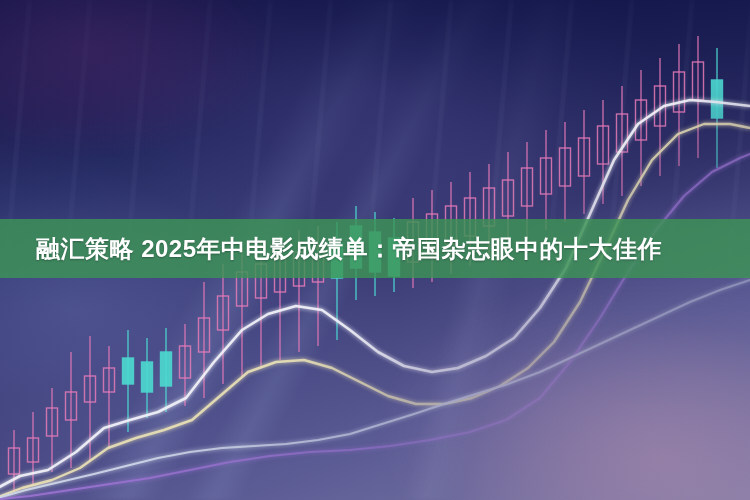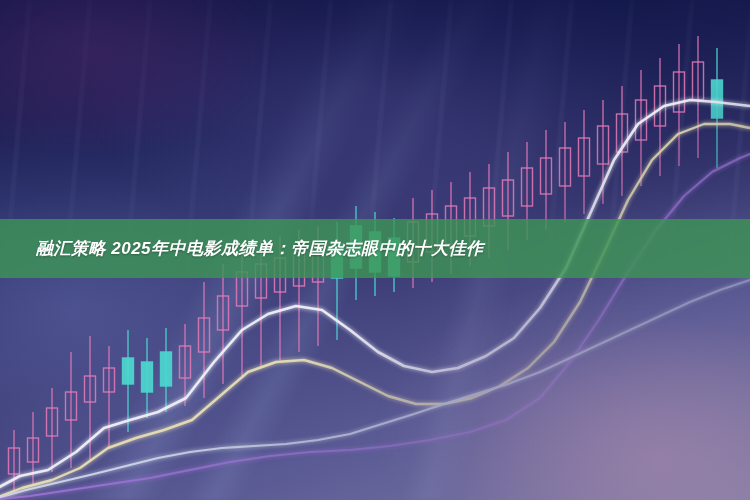--- a/index.html
+++ b/index.html
@@ -47,25 +47,24 @@
   #chart{position:absolute;inset:0;}
 
   
   #title-band{
     position:absolute;left:0;right:0;top:219px;height:59px;
     background:rgba(61,148,85,.82);
     display:flex;align-items:center;
     box-shadow:0 0 0 rgba(0,0,0,0);
   }
   #title-text{
-    color:#ffffff;font-size:17px;font-weight:bold;
+    color:#ffffff;font-size:24px;font-weight:bold;
     letter-spacing:.5px;white-space:nowrap;
     margin-left:36px;
     text-shadow:0 1px 2px rgba(0,0,0,.28);
-    font-style:italic;
   }
 </style>
 </head>
 <body>
 
 <div id="stage">
 
   <div class="layer" id="bg-base"></div>
   <div class="layer" id="bg-streaks"></div>
   <div class="layer" id="bg-rays"></div>

